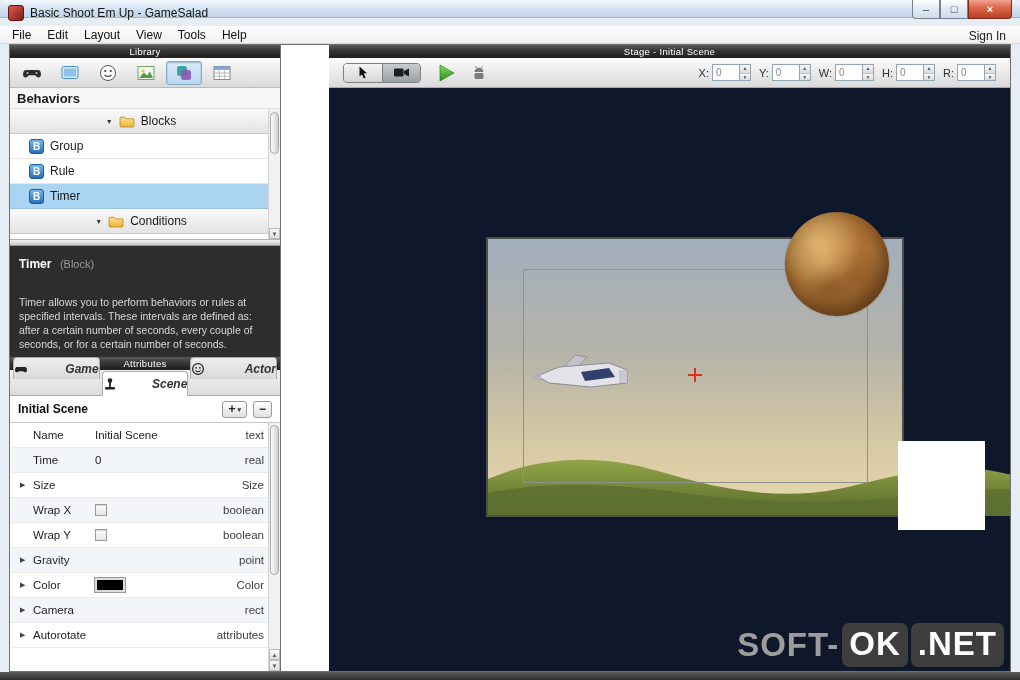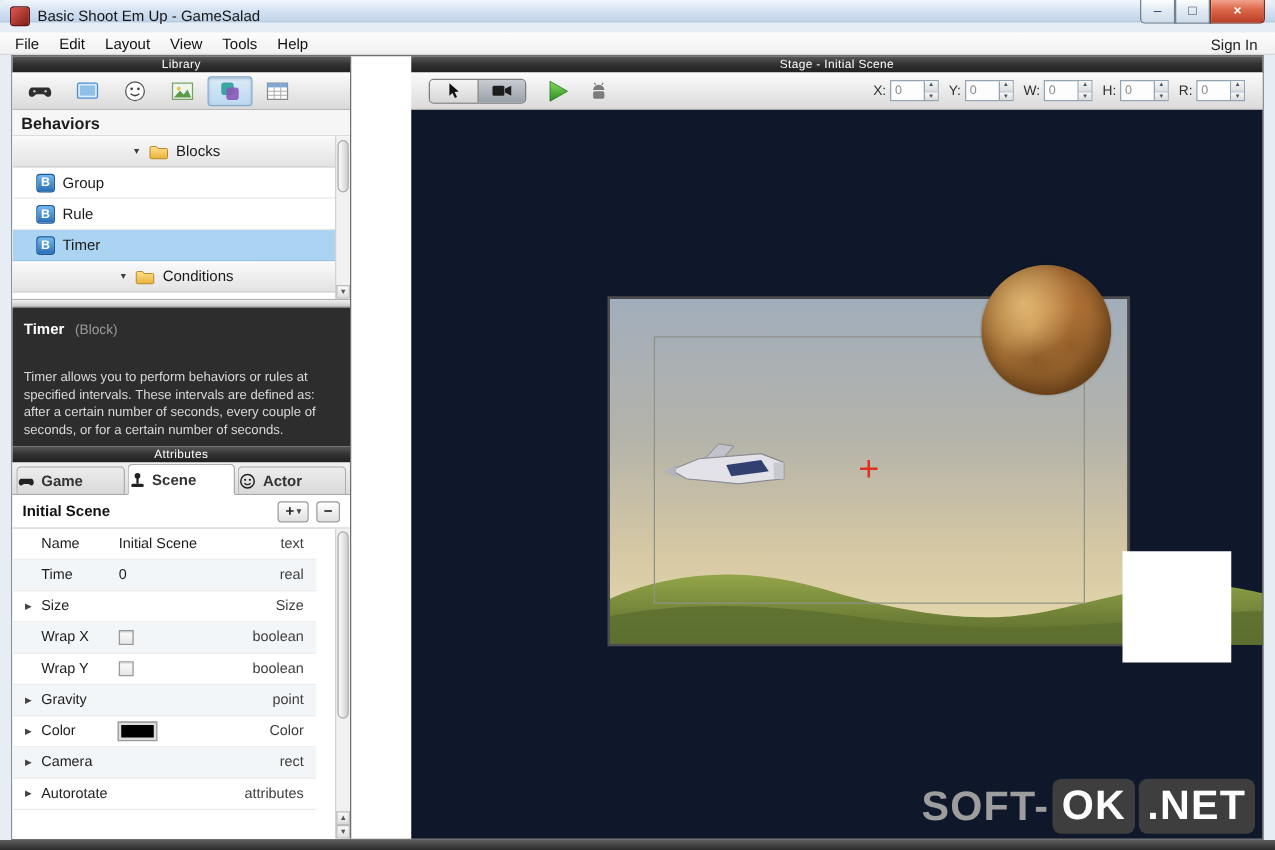--- a/index.html
+++ b/index.html
@@ -68,34 +68,34 @@
   .splitter { height:7px; flex:0 0 7px; background:linear-gradient(#f2f2f2,#c9c9c9);
     border-top:1px solid #b0b0b0; border-bottom:1px solid #9a9a9a; }
 
   .desc { height:111px; flex:0 0 111px; background:#2d2d2d; color:#e4e4e4; padding:8px 9px; }
   .desc-title { font-size:12px; font-weight:bold; color:#fff; display:inline; }
   .desc-kind { font-size:11px; color:#9a9a9a; margin-left:4px; display:inline; }
   .desc-body { font-size:10.5px; line-height:1.32; color:#d8d8d8; margin-top:24px; }
 
   .tabs { height:26px; flex:0 0 26px; display:flex; align-items:flex-end; padding:0 2px;
     background:linear-gradient(#f1f1f1,#dcdcdc); border-bottom:1px solid #a8a8a8; }
-  .tab { flex:1; height:22px; margin:0 1px; display:flex; align-items:center; justify-content:flex-start;
+  .tab { flex:1; height:22px; margin:16px 1px; display:flex; align-items:center; justify-content:space-between;
     gap:5px; font-size:12px; font-weight:bold; color:#333; border:1px solid #adadad; border-bottom:none;
-    border-radius:4px 4px 0 0; background:linear-gradient(#ededed,#d9d9d9); }
+    border-radius:4px 4px 0 0; background:linear-gradient(#ededed,#d9d9d9);font-style:italic; }
   .tab.active { background:#fff; height:25px; margin-bottom:-1px; border-bottom:1px solid #fff; }
 
   .scene-row { height:27px; flex:0 0 27px; display:flex; align-items:center; padding:0 8px;
     background:#fff; border-bottom:1px solid #c9c9c9; font-size:12px; font-weight:bold; color:#111; }
   .mini-btn { margin-left:6px; height:17px; border:1px solid #9a9a9a; border-radius:3px;
     background:linear-gradient(#fff,#e0e0e0); font-size:12px; color:#222; display:flex;
     align-items:center; justify-content:center; padding:0 5px; line-height:1; }
   .mini-caret { font-size:7px; margin-left:2px; color:#444; }
   .push-right { margin-left:auto; display:flex; }
 
-  .attr-rows { flex:1; position:relative; background:#fff; overflow:hidden; padding-right:27px; }
+  .attr-rows { flex:1; position:relative; background:#fff; overflow:hidden; padding-right:6px; }
   .attr-row { height:25px; display:flex; align-items:center; padding:0 10px 0 10px;
     border-bottom:1px solid #ececec; font-size:11.5px; color:#1d1d1d; }
   .attr-row.alt { background:#f3f6f9; }
   .attr-expand { width:13px; font-size:7px; color:#444; }
   .attr-label { width:62px; }
   .attr-value { flex:1; display:flex; align-items:center; }
   .attr-type { color:#3d3d3d; text-align:right; min-width:56px; }
   .checkbox { width:12px; height:12px; border:1px solid #9a9a9a;
     background:linear-gradient(#fdfdfd,#e6e6e6); box-shadow:inset 0 1px 1px rgba(0,0,0,.15); }
   .swatch { width:30px; height:14px; background:#000; border:2px solid #dcdcdc; outline:1px solid #9a9a9a; }

